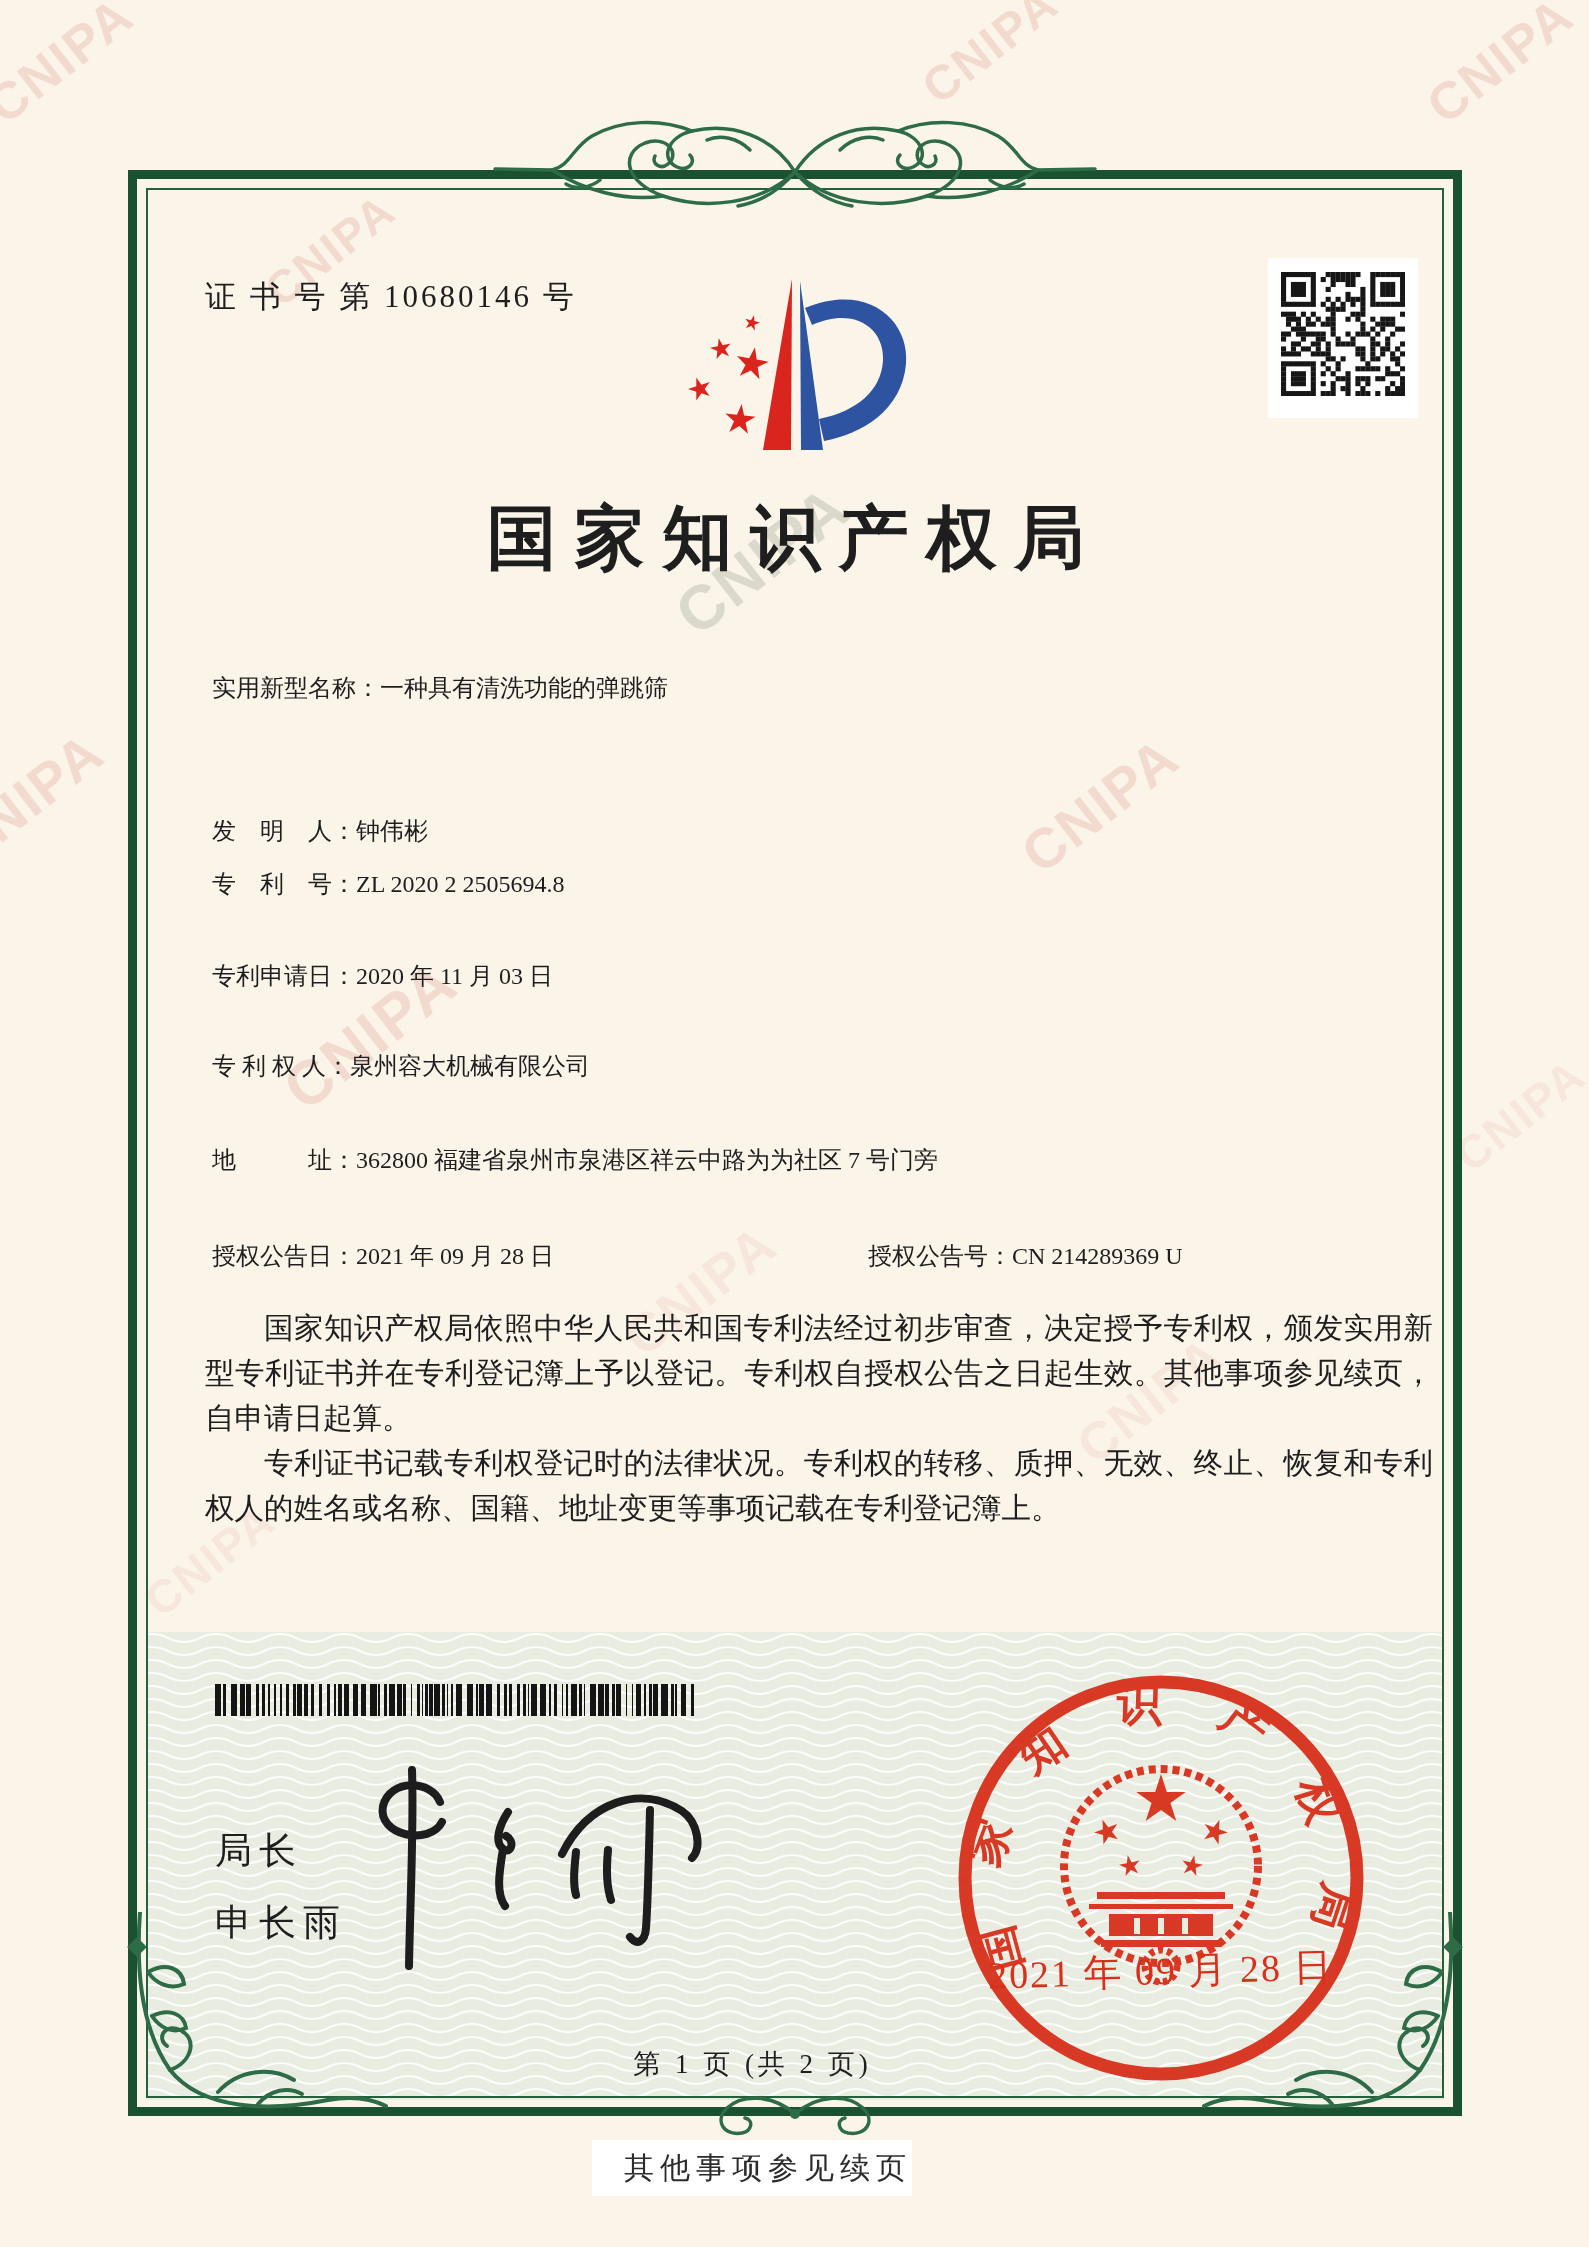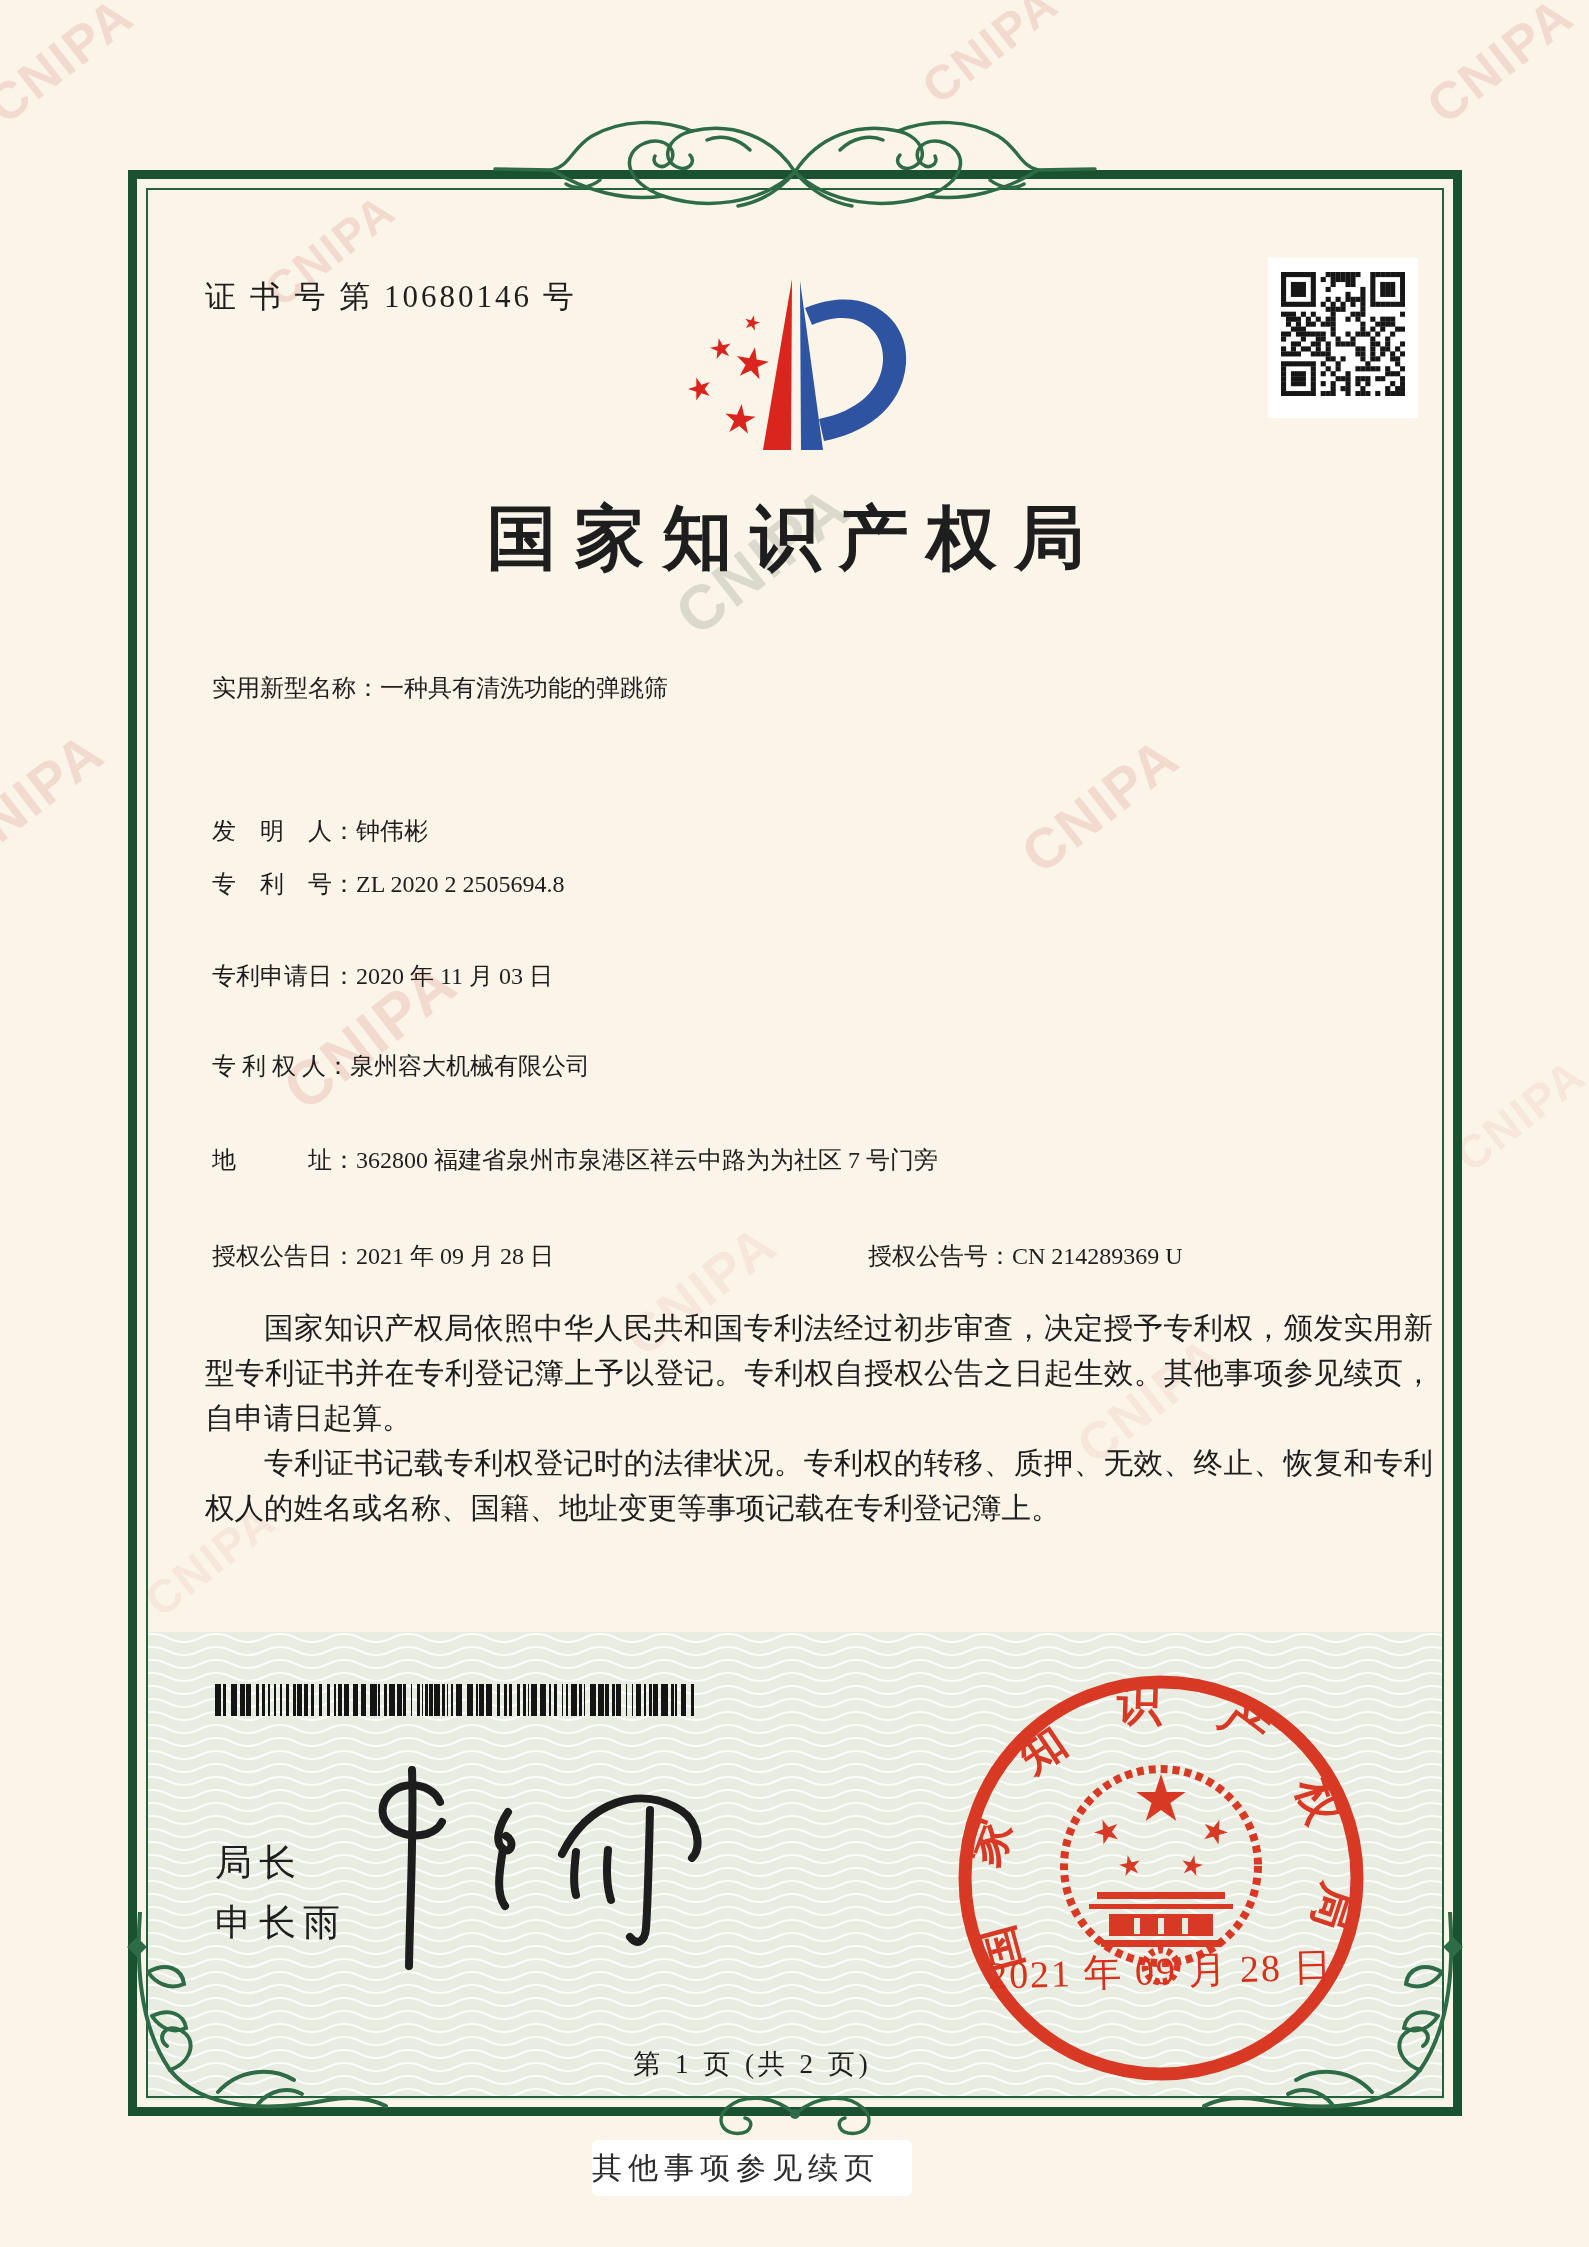--- a/index.html
+++ b/index.html
@@ -21,31 +21,31 @@
   #cert-no{left:205px;top:276px;font-size:31px;letter-spacing:3px;z-index:3;}
   #title{left:0;top:492px;width:100%;text-align:center;font-size:70px;font-weight:bold;
          letter-spacing:18px;z-index:3;}
   .field-row{position:absolute;left:212px;font-size:24px;z-index:3;white-space:nowrap;}
   #body-text{left:205px;top:1306px;width:1228px;font-size:29.5px;line-height:45px;
              text-align:justify;z-index:3;}
   #body-text p{margin:0;text-indent:2em;}
   #barcode{left:215px;top:1684px;width:480px;height:32px;z-index:3;}
   #barcode div{position:absolute;top:0;height:100%;background:#141414;}
   #signer-title{left:215px;top:1826px;font-size:37px;letter-spacing:7px;z-index:3;
-        font-family:Liberation Mono, monospace;font-weight:500;margin-top:12px;}
+        font-family:Liberation Mono, monospace;font-weight:500;}
   #signer-name{left:215px;top:1898px;font-size:37px;letter-spacing:7px;z-index:3;
         font-family:"Liberation Sans",sans-serif;font-weight:500;}
   #signature{left:350px;top:1756px;z-index:4;}
   #seal{left:955px;top:1672px;width:412px;height:412px;z-index:4;opacity:.95;}
   #seal-date{left:988px;top:1946px;width:345px;text-align:center;font-size:38px;
              color:#d8301b;letter-spacing:2px;z-index:5;transform:rotate(-1.5deg);white-space:nowrap;}
   #page-info{left:0;top:2046px;width:100%;text-align:center;font-size:27px;letter-spacing:4px;
              z-index:3;transform:translateX(-42px);}
   #continuation{left:592px;top:2140px;width:320px;height:56px;background:#ffffff;
-             text-align:left;line-height:56px;font-size:30px;letter-spacing:6px;z-index:3;color:#2b2b2b;border-radius:6px;}
+             text-align:right;line-height:56px;font-size:30px;letter-spacing:6px;z-index:3;color:#2b2b2b;}
   .ornament{z-index:4;pointer-events:none;}
   #qr-pad{left:1268px;top:258px;width:150px;height:160px;background:#ffffff;z-index:3;}
   #logo{left:672px;top:268px;z-index:3;}
 </style>
 </head>
 <body>
 
 <div id="watermarks">
     <span style="left: 60px; top: 60px; font-size: 52px; color: rgba(224, 160, 148, 0.3);">CNIPA</span>
     <span style="left: 330px; top: 250px; font-size: 46px; color: rgba(224, 160, 148, 0.3);">CNIPA</span>

